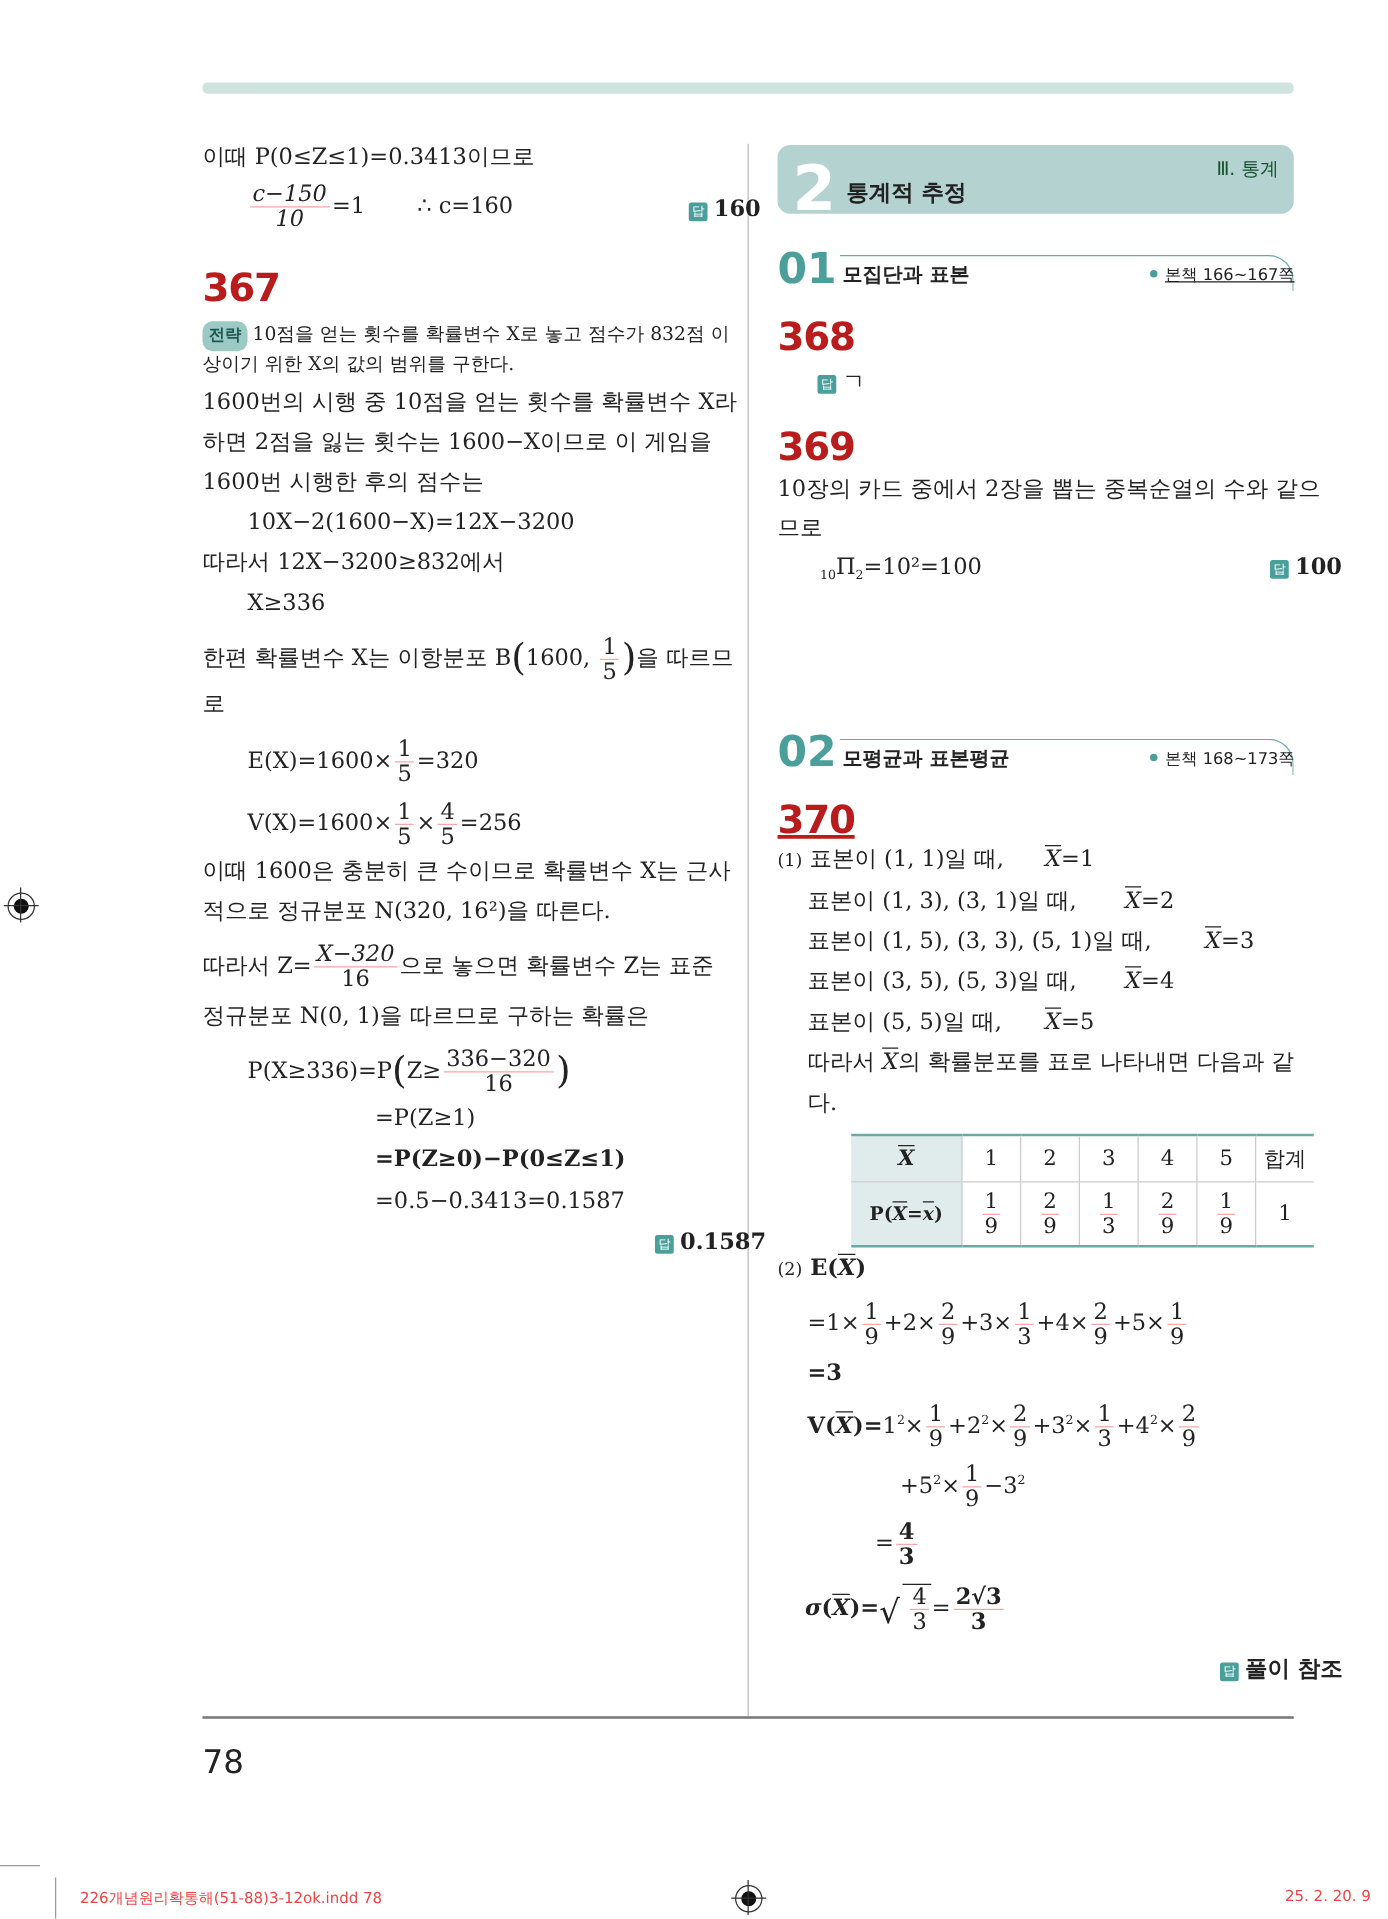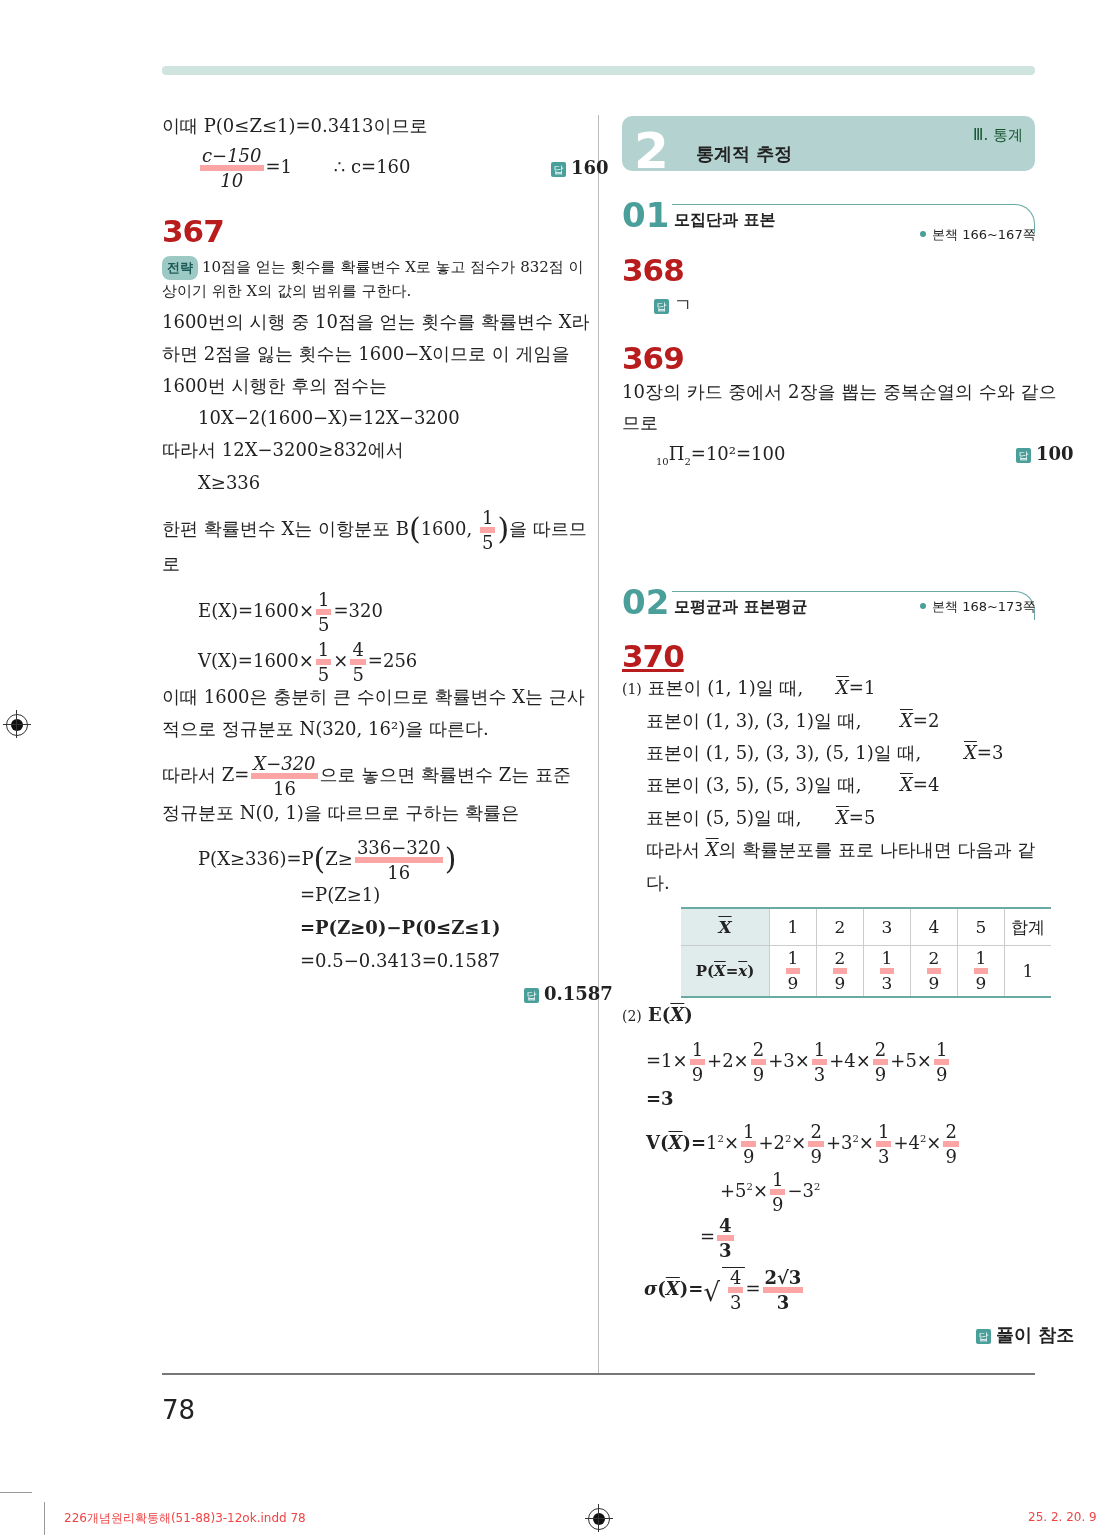--- a/index.html
+++ b/index.html
@@ -10,26 +10,26 @@
   .topbar{left:162px;top:66px;width:873px;height:9px;background:#cfe4df;border-radius:4px;}
   .divider-v{left:598px;top:115px;width:1px;height:1258px;background:#bbb;}
   .divider-h{left:162px;top:1373px;width:873px;height:2px;background:#777;}
   .line{position:absolute;font-size:18px;line-height:24px;white-space:nowrap;}
   .it{font-style:italic;}
   .pnum{position:absolute;font-family:"DejaVu Sans","Liberation Sans",sans-serif;font-weight:bold;color:#b91c1c;font-size:31px;letter-spacing:-1px;}
   .ans{position:absolute;font-weight:bold;font-size:18px;white-space:nowrap;padding-left:32px;}
   .dap{display:inline-block;width:15px;height:15px;background:#4a9f9a;color:#fff;font-size:10px;line-height:15px;text-align:center;border-radius:2px;font-family:"DejaVu Sans",sans-serif;font-weight:normal;vertical-align:1px;margin-right:5px;}
   .frac{display:inline-block;vertical-align:middle;text-align:center;margin:0 2px;}
   .frac span{display:block;line-height:19px;}
-  .frac .num{border-bottom:6px solid #fca5a5;padding:0 2px;}
+  .frac .num{border-bottom:1px solid #fca5a5;padding:0 2px;}
   .ov{text-decoration:overline;font-style:italic;}
   .strategy{display:inline-block;background:#9cc9c4;color:#1d5a56;border-radius:8px;padding:0 5px;font-size:13px;font-weight:bold;font-family:"DejaVu Sans",sans-serif;margin-right:4px;}
   .chapter{left:622px;top:116px;width:413px;height:55px;background:#b4d3d0;border-radius:10px;overflow:hidden;}
   .chap-num{position:absolute;left:12px;top:6px;font-size:50px;font-weight:bold;color:#fff;font-family:"DejaVu Sans",sans-serif;}
-  .chap-title{position:absolute;left:55px;top:26px;font-size:18px;font-weight:bold;color:#222;font-family:"DejaVu Sans",sans-serif;margin-left:19px;}
+  .chap-title{position:absolute;left:55px;top:26px;font-size:18px;font-weight:bold;color:#222;font-family:"DejaVu Sans",sans-serif;}
   .chap-part{position:absolute;right:12px;top:10px;font-size:15px;color:#14532d;font-family:"DejaVu Sans",sans-serif;}
   .sec-num{position:absolute;font-family:"DejaVu Sans",sans-serif;font-weight:bold;color:#4a9f9a;font-size:34px;}
   .sec-line{position:absolute;height:28px;border-top:1.5px solid #6aaaa5;border-right:1.5px solid #6aaaa5;border-top-right-radius:20px;}
   .sec-title{position:absolute;font-family:"DejaVu Sans",sans-serif;font-weight:bold;font-size:16px;}
   .sec-ref{position:absolute;font-family:"DejaVu Sans",sans-serif;font-size:13px;}
   .sec-ref .dot{display:inline-block;width:6px;height:6px;border-radius:3px;background:#4a9f9a;margin-right:6px;vertical-align:2px;}
   table.dist{position:absolute;left:681px;top:907px;border-collapse:collapse;font-size:17px;}
   table.dist td{border:1px solid #ccc;text-align:center;height:36px;width:44px;}
   table.dist tr:first-child td{border-top:2px solid #6aaaa5;height:34px;}
   table.dist tr:last-child td{border-bottom:2px solid #6aaaa5;height:48px;}
@@ -99,21 +99,21 @@
 
 <div class="abs chapter">
   <div class="chap-num">2</div>
   <div class="chap-title">통계적 추정</div>
   <div class="chap-part">Ⅲ. 통계</div>
 </div>
 
 <div class="sec-num" style="left:622px;top:195px;">01</div>
 <div class="sec-line" style="left:672px;top:204px;width:362px;"></div>
 <div class="sec-title" style="left:674px;top:210px;">모집단과 표본</div>
-<div class="sec-ref" style="left:920px;top:226px;"><span class="dot"></span><span>본책 166~167쪽</span></div>
+<div class="sec-ref" style="left:920px;top:211px;text-decoration:underline;"><span class="dot"></span><span>본책 166~167쪽</span></div>
 
 <div class="pnum" style="left:622px;top:252px;">368</div>
 <div class="ans" style="left:622px;top:293px;font-weight:normal;"><span class="dap">답</span><span>ㄱ</span></div>
 
 <div class="pnum" style="left:622px;top:340px;">369</div>
 <div class="line" style="left:622px;top:380px;">10장의 카드 중에서 2장을 뽑는 중복순열의 수와 같으</div>
 <div class="line" style="left:622px;top:411px;">므로</div>
 <div class="line" style="left:656px;top:442px;"><sub>10</sub>Π<sub>2</sub><span>=10²=100</span></div>
 <div class="ans" style="left:984px;top:443px;"><span class="dap">답</span><span>100</span></div>
 

